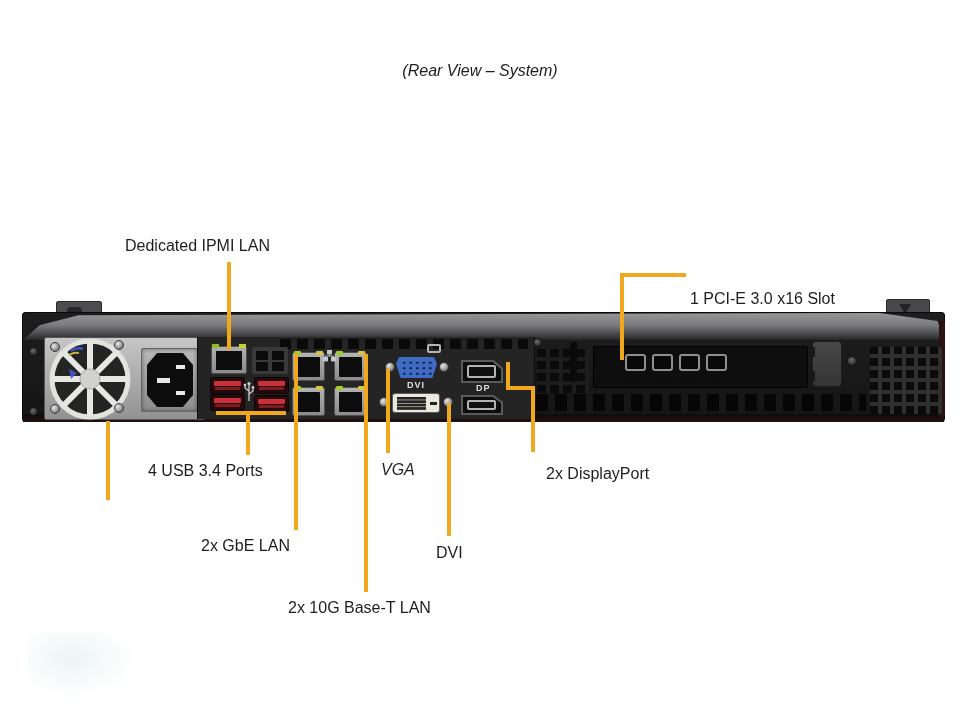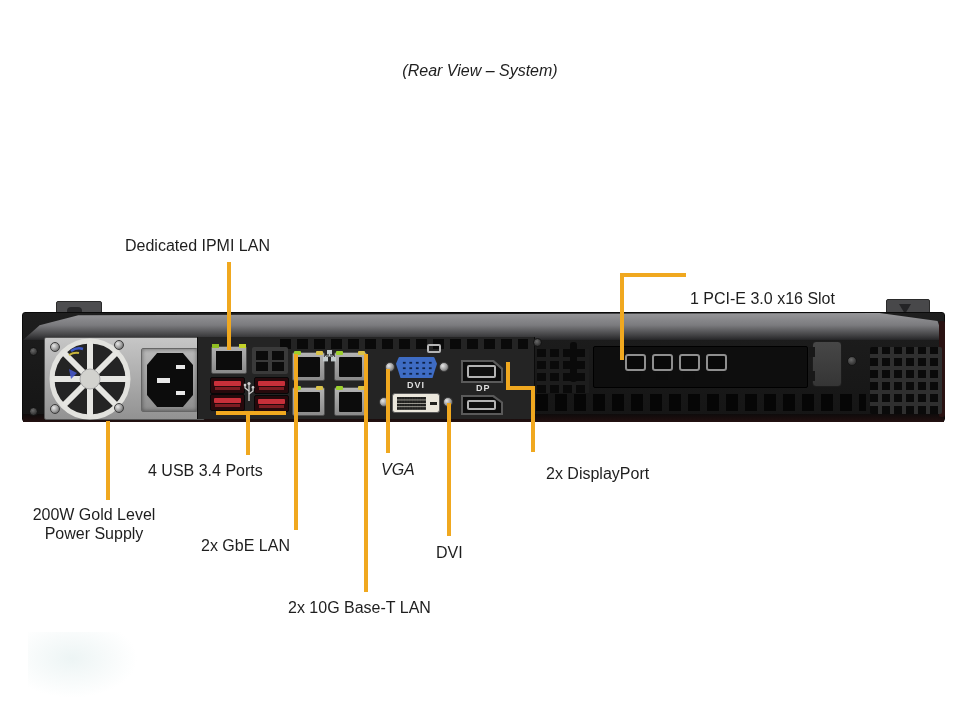--- a/index.html
+++ b/index.html
@@ -243,21 +243,17 @@
   <div class="line" style="left:447px;top:403px;width:4px;height:133px;"></div>
   <div class="line" style="left:506px;top:362px;width:4px;height:28px;"></div>
   <div class="line" style="left:506px;top:386px;width:29px;height:4px;"></div>
   <div class="line" style="left:531px;top:386px;width:4px;height:66px;"></div>
 
   <div class="label" style="left:125px;top:236px;">Dedicated IPMI LAN</div>
   <div class="label" style="left:690px;top:262px;margin-top:27px;">1 PCI-E 3.0 x16 Slot</div>
   <div class="label" style="left:148px;top:461px;">4 USB 3.4 Ports</div>
   <div class="label" style="left:381px;top:460px;font-style:italic;">VGA</div>
   <div class="label" style="left:510px;top:464px;margin-left:36px;">2x DisplayPort</div>
-  <div class="label" style="left:24px;top:505px;width:140px;text-align:center;white-space:normal;">
-    <span>200W Gold Level</span><br>
-    <span>Power Supply</span>
-  </div>
   <div class="label" style="left:201px;top:536px;">2x GbE LAN</div>
   <div class="label" style="left:436px;top:543px;">DVI</div>
   <div class="label" style="left:288px;top:598px;">2x 10G Base-T LAN</div>
 
 </div>
 
 </body></html>

